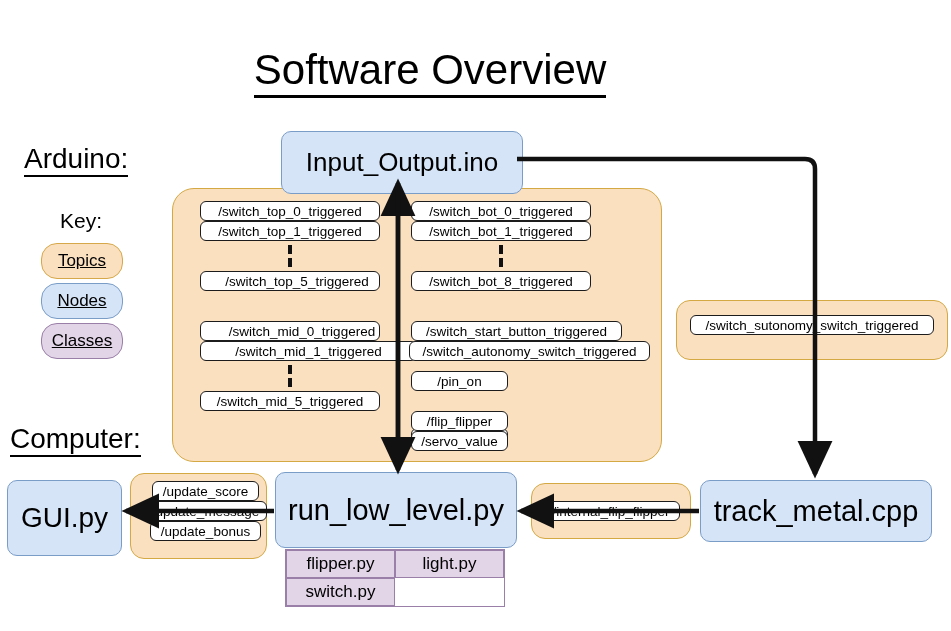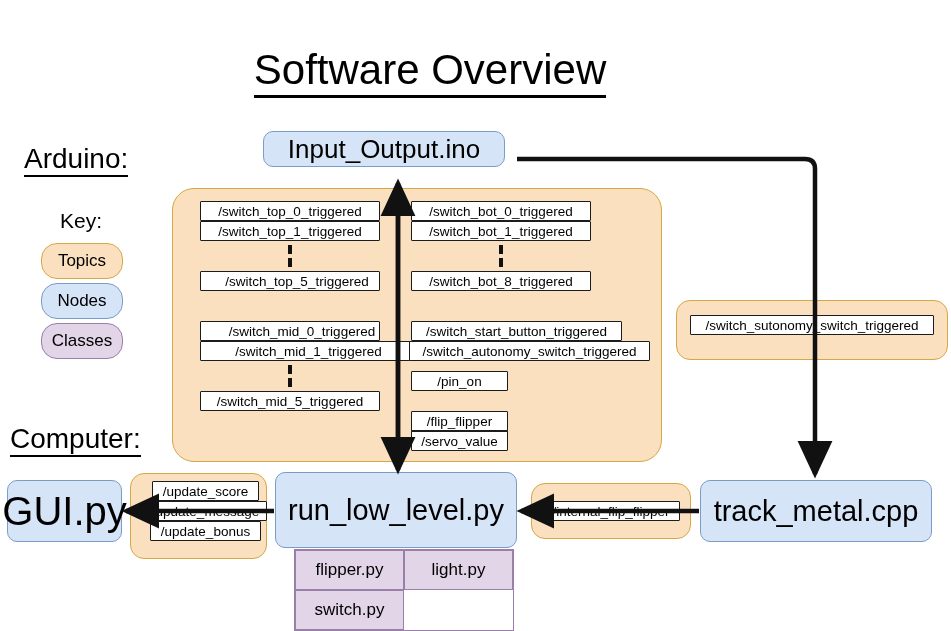--- a/index.html
+++ b/index.html
@@ -13,52 +13,52 @@
   #title span{border-bottom:3px solid #000;padding-bottom:2px;}
   .sect{font-size:28px;}
   .sect span{border-bottom:2.5px solid #000;padding-bottom:1px;}
   #sect-arduino{left:24px;top:143px;}
   #sect-computer{left:10px;top:423px;}
 
   
   #key-label{left:60px;top:209px;font-size:21px;}
   .key-box{width:82px;height:36px;display:flex;align-items:center;
            justify-content:center;font-size:17px;border-radius:16px;
-           box-sizing:border-box;}
+           box-sizing:border-box;text-decoration:underline;}
   #key-topics{left:41px;top:243px;background:#fbe0c0;border:1.6px solid #d6a84a;}
   #key-nodes {left:41px;top:283px;background:#d6e4f7;border:1.6px solid #7a9dc8;}
   #key-classes{left:41px;top:323px;background:#e3d5e8;border:1.6px solid #9a7fa8;}
 
   
   .node{background:#d6e4f7;border:1.5px solid #7a9dc8;border-radius:10px;
         display:flex;align-items:center;justify-content:center;
         box-sizing:border-box;}
-  #node-ino{left:263px;top:131px;width:242px;height:36px;font-size:26px;}
+  #node-ino{left:281px;top:131px;width:242px;height:63px;font-size:26px;}
   #node-runll{left:275px;top:472px;width:242px;height:76px;font-size:29px;}
-  #node-gui{left:7px;top:480px;width:115px;height:62px;font-size:40px;}
+  #node-gui{left:7px;top:480px;width:115px;height:76px;font-size:28px;}
   #node-track{left:700px;top:480px;width:232px;height:62px;font-size:29px;}
 
   
   .tgroup{background:#fbe0c0;border:1.7px solid #d4a843;border-radius:22px;
           box-sizing:border-box;}
   #tg-arduino{left:172px;top:188px;width:490px;height:274px;}
   #tg-auton{left:676px;top:300px;width:272px;height:60px;border-radius:14px;}
   #tg-update{left:130px;top:473px;width:137px;height:86px;border-radius:14px;}
   #tg-internal{left:531px;top:483px;width:160px;height:56px;border-radius:14px;}
 
   
-  .topic{background:#ffffff;border:1.4px solid #1c1c1c;border-radius:1px;
+  .topic{background:#ffffff;border:1.4px solid #1c1c1c;border-radius:6px;
          height:20px;display:flex;align-items:center;justify-content:center;
          font-size:13.5px;box-sizing:border-box;white-space:nowrap;z-index:4;}
 
   
   .vdash{width:4px;background:#111;z-index:3;}
 
   
-  #classes{left:294px;top:549px;width:220px;height:82px;
+  #classes{left:285px;top:549px;width:220px;height:58px;
            display:grid;grid-template-columns:1fr 1fr;grid-template-rows:1fr 1fr;
            border:1.4px solid #9a7fa8;box-sizing:border-box;z-index:6;}
   #classes .cell{background:#e3d5e8;border:0.8px solid #9a7fa8;
                  display:flex;align-items:center;justify-content:center;
                  font-size:17px;box-sizing:border-box;}
   svg.arrowlayer{position:absolute;left:0;top:0;width:951px;height:631px;
                  pointer-events:none;z-index:5;}
 </style>
 </head>
 <body>

